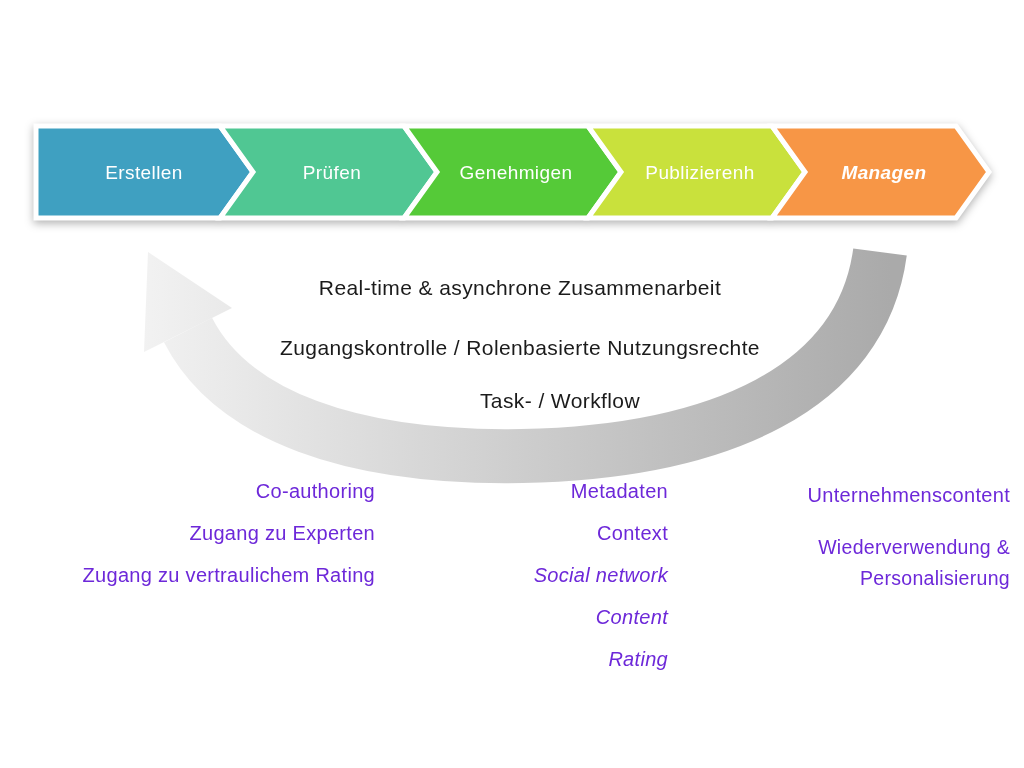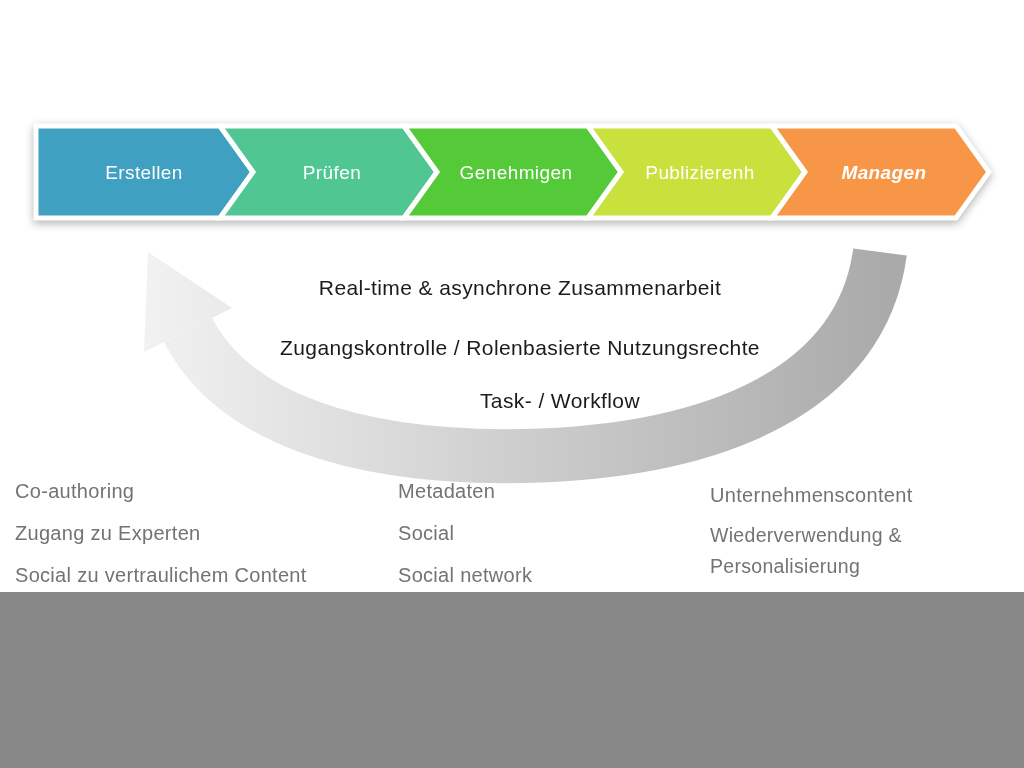--- a/index.html
+++ b/index.html
@@ -1,19 +1,19 @@
 <!DOCTYPE html>
 <html><head>
 <meta charset="utf-8">
 <style>
   html, body { margin: 0; padding: 0; background: #888; }
   .stage {
     position: relative;
     width: 1024px;
-    height: 592px;
+    height: 768px;
     background: #ffffff;
     overflow: hidden;
     font-family: "Liberation Sans", sans-serif;
     color: #1e1e1e;
     margin: 0 auto;
   }
 
   
   .chevron-band {
     position: absolute;
@@ -59,31 +59,31 @@
     color: #1b1b1b;
   }
   .note-1 { top: 276px; }
   .note-2 { top: 336px; }
   .note-3 { top: 389px; margin-left: 40px; }
 
   
   .col {
     position: absolute;
     top: 470px;
-    text-align: left;
+    text-align: right;
     font-size: 20px;
     letter-spacing: 0.3px;
-    color: #737373;
+    color: #6d28d9;
   }
   .col .item { line-height: 42px; white-space: nowrap; }
-  .col .item.italic { }
+  .col .item.italic { font-style: italic; }
   .col-left   { left: 15px;  width: 360px; }
   .col-middle { left: 398px; width: 270px; }
   .col-right  { left: 710px; width: 300px; top: 482px; }
-  .col-right .title { line-height: 26px; margin-bottom: 12px; white-space: nowrap; }
+  .col-right .title { line-height: 26px; margin-bottom: 24px; white-space: nowrap; }
   .col-right .subtitle {
     font-size: 19.5px;
     line-height: 31px;
     white-space: normal;
   }
 </style>
 </head>
 <body>
 
 <div class="stage">
@@ -113,28 +113,29 @@
     <text class="chevron-label bold-italic" x="852" y="50" text-anchor="middle" dominant-baseline="central">Managen</text>
   </svg>
 
   <div class="note-line note-1">Real-time &amp; asynchrone Zusammenarbeit</div>
   <div class="note-line note-2">Zugangskontrolle / Rolenbasierte Nutzungsrechte</div>
   <div class="note-line note-3">Task- / Workflow</div>
 
   <div class="col col-left">
     <div class="item">Co-authoring</div>
     <div class="item">Zugang zu Experten</div>
-    <div class="item">Social zu vertraulichem Content</div>
+    <div class="item">Zugang zu vertraulichem Rating</div>
   </div>
 
   <div class="col col-middle">
     <div class="item">Metadaten</div>
-    <div class="item">Social</div>
+    <div class="item">Context</div>
     <div class="item italic">Social network</div>
     <div class="item italic">Content</div>
+    <div class="item italic">Rating</div>
   </div>
 
   <div class="col col-right">
     <div class="title">Unternehmenscontent</div>
     <div class="subtitle">Wiederverwendung &amp; Personalisierung</div>
   </div>
 
 </div>
 
 </body></html>

